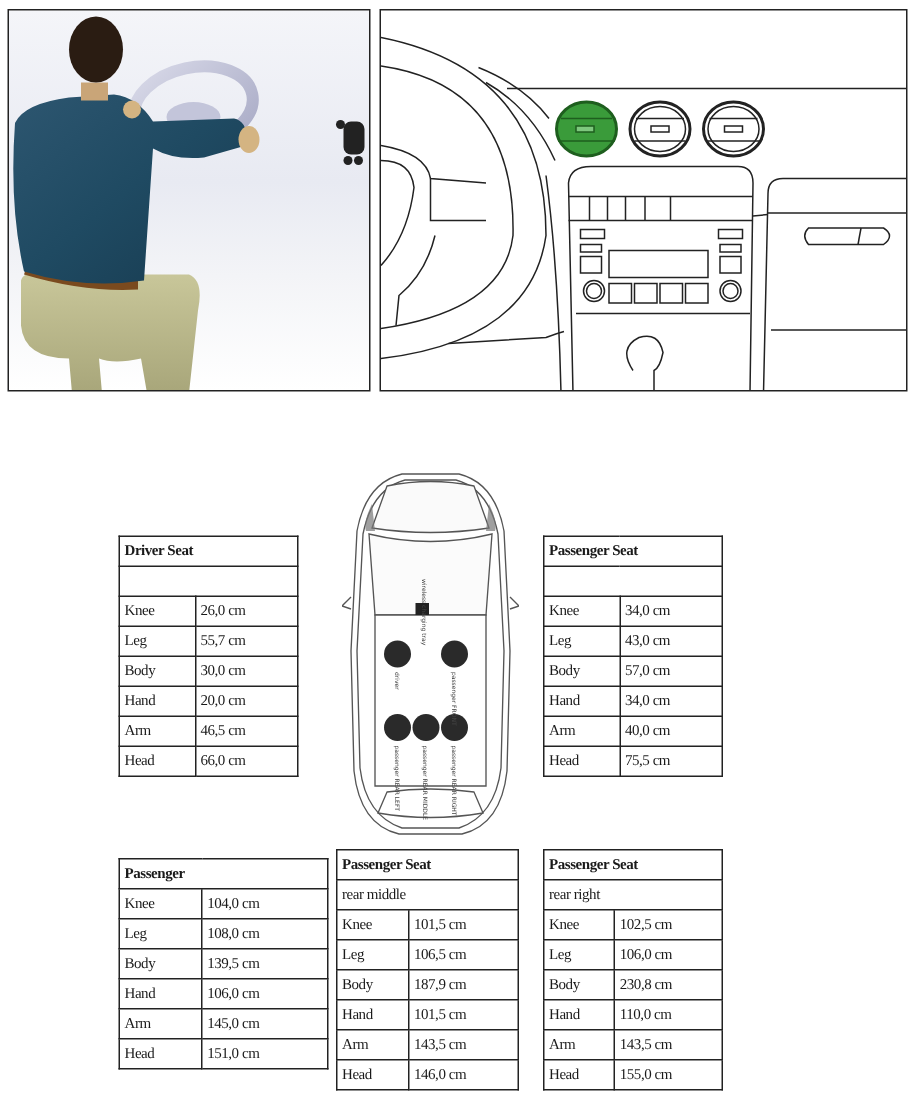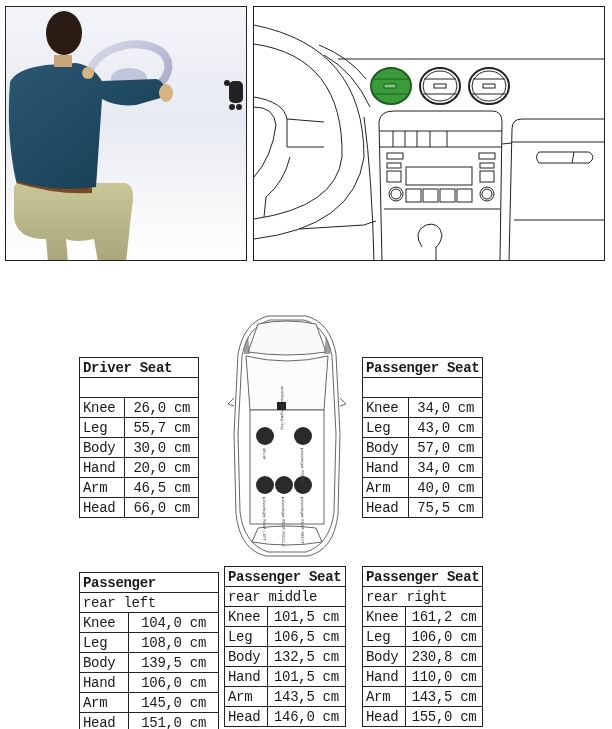--- a/index.html
+++ b/index.html
@@ -1,23 +1,23 @@
 <!DOCTYPE html>
 <html><head>
 <meta charset="utf-8">
 <style>
   html,body{margin:0;padding:0;background:#ffffff;}
   body{width:612px;height:729px;position:relative;overflow:hidden;font-family:"DejaVu Sans",sans-serif;color:#1a1a1a;}
   .panel{position:absolute;border:1px solid #222;box-sizing:border-box;overflow:hidden;}
   #panel-person{left:5px;top:6px;width:242px;height:255px;background:linear-gradient(180deg,#f4f5f9 0%,#e8eaf2 45%,#f3f4f7 70%,#ffffff 100%);}
   #panel-dash{left:253px;top:6px;width:352px;height:255px;background:#fff;}
   .panel svg{position:absolute;left:0;top:0;}
-  table.seat{position:absolute;border-collapse:collapse;font-family:Liberation Mono, monospace;font-size:14px;letter-spacing:-0.3px;}
+  table.seat{position:absolute;border-collapse:collapse;font-family:Liberation Serif, serif;font-size:10px;letter-spacing:-0.3px;}
   table.seat td{border:1px solid #222;padding:0 3px;height:19px;line-height:18px;white-space:nowrap;}
-  table.seat td.val{text-align:center;margin-top:38px;}
+  table.seat td.val{text-align:left;margin-top:38px;}
   table.seat td.title{font-weight:bold;}
   #car{position:absolute;left:228px;top:314px;width:118px;height:244px;}
 </style>
 </head>
 <body>
 
 <div class="panel" id="panel-person">
   <svg width="242" height="255" viewBox="0 0 242 255">
     <defs>
       <linearGradient id="jacket" x1="0" y1="0" x2="1" y2="1">
@@ -242,23 +242,20 @@
       </tr>
 </tbody>
   </table>
 
 <table class="seat" style="left:79px;top:572px;width:140px;">
   <tbody>
       <tr>
         <td colspan="2" class="title">Passenger</td>
       </tr>
   <tr>
-        <td colspan="2">rear left</td>
-      </tr>
-  <tr>
         <td>Knee</td>
         <td class="val">104,0 cm</td>
       </tr>
   <tr>
         <td>Leg</td>
         <td class="val">108,0 cm</td>
       </tr>
   <tr>
         <td>Body</td>
         <td class="val">139,5 cm</td>
@@ -289,21 +286,21 @@
   <tr>
         <td>Knee</td>
         <td class="val">101,5 cm</td>
       </tr>
   <tr>
         <td>Leg</td>
         <td class="val">106,5 cm</td>
       </tr>
   <tr>
         <td>Body</td>
-        <td class="val">132,5 cm</td>
+        <td class="val">187,9 cm</td>
       </tr>
   <tr>
         <td>Hand</td>
         <td class="val">101,5 cm</td>
       </tr>
   <tr>
         <td>Arm</td>
         <td class="val">143,5 cm</td>
       </tr>
   <tr>
@@ -316,21 +313,21 @@
 <table class="seat" style="left:362px;top:566px;width:120px;">
   <tbody>
       <tr>
         <td colspan="2" class="title">Passenger Seat</td>
       </tr>
   <tr>
         <td colspan="2">rear right</td>
       </tr>
   <tr>
         <td>Knee</td>
-        <td class="val">161,2 cm</td>
+        <td class="val">102,5 cm</td>
       </tr>
   <tr>
         <td>Leg</td>
         <td class="val">106,0 cm</td>
       </tr>
   <tr>
         <td>Body</td>
         <td class="val">230,8 cm</td>
       </tr>
   <tr>

